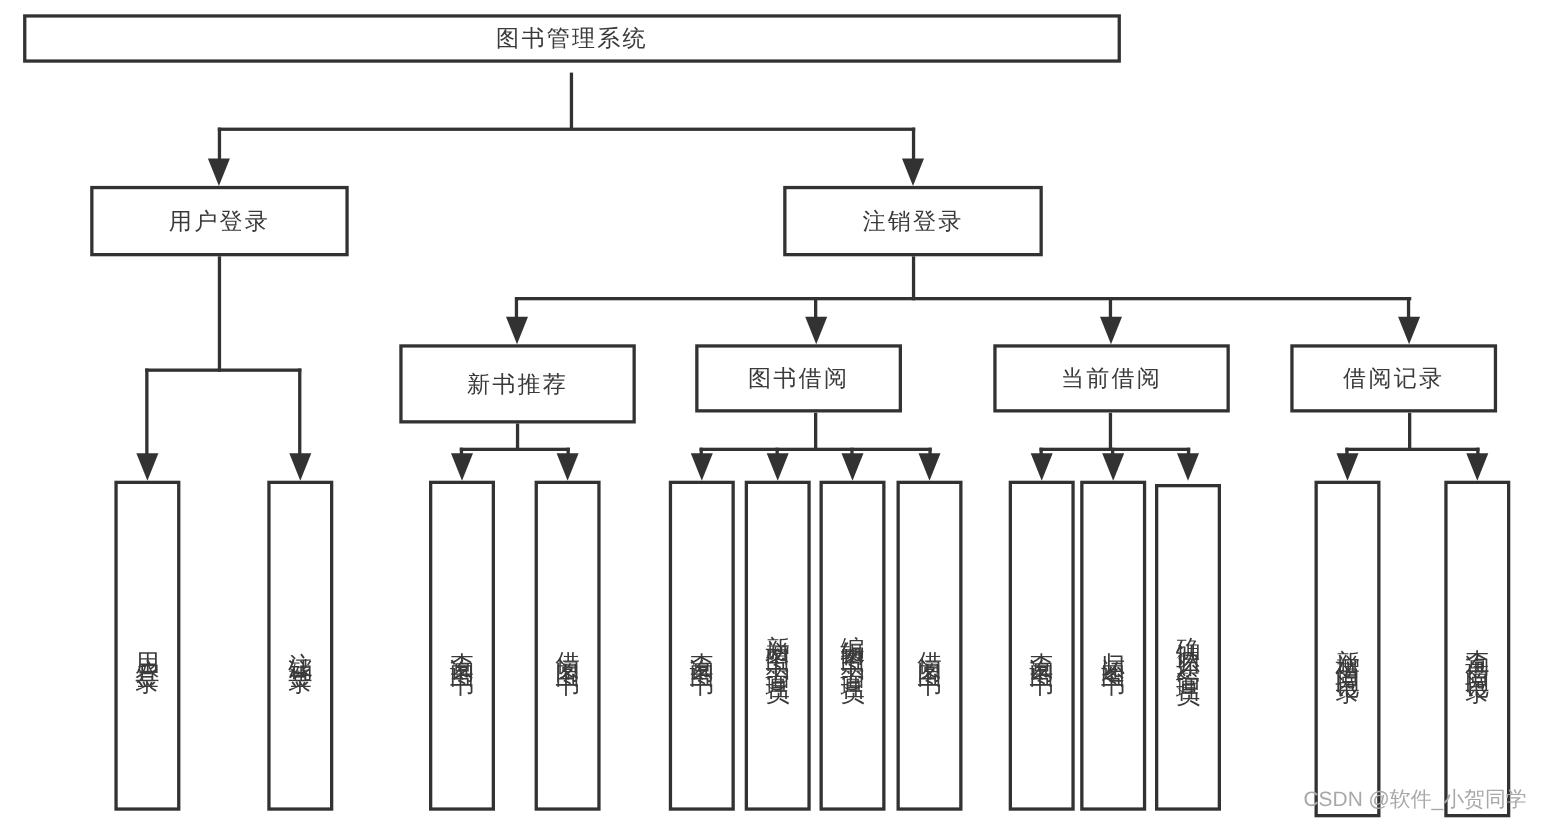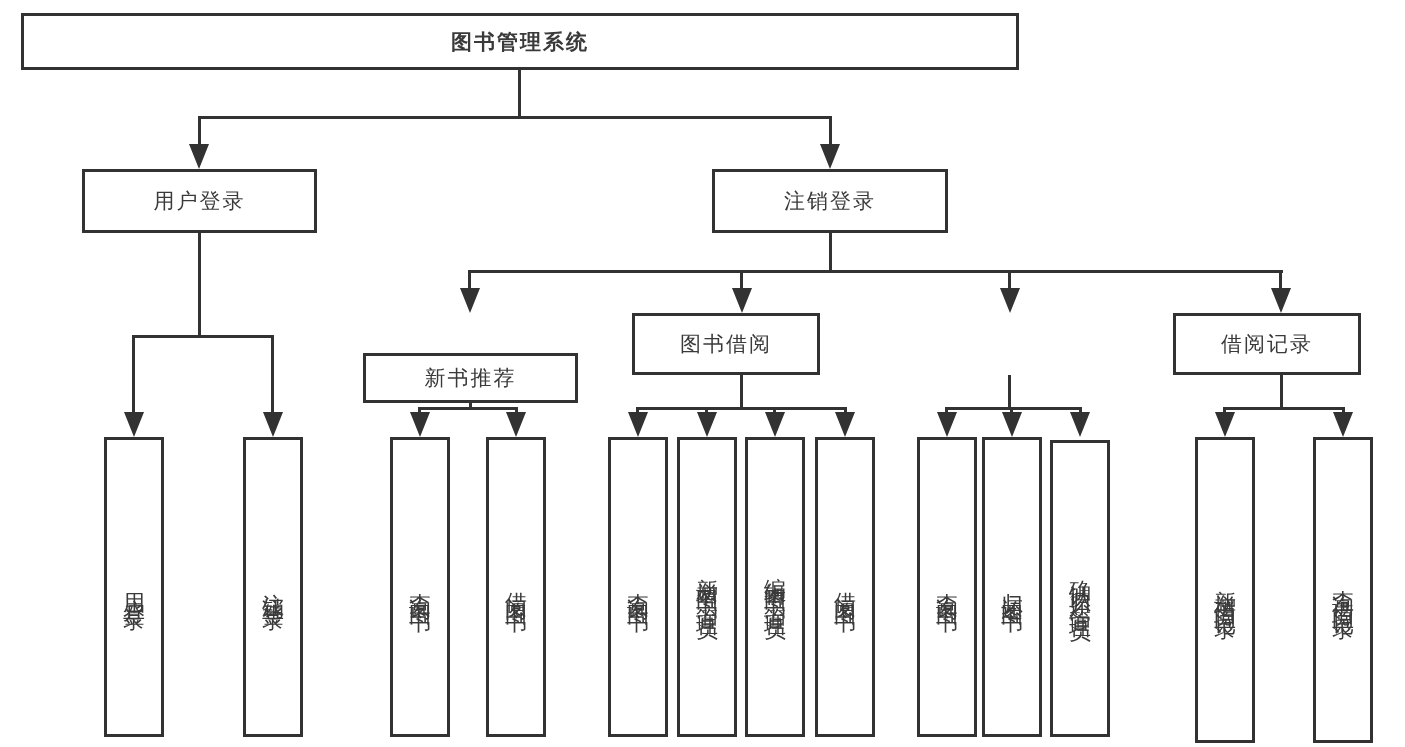--- a/index.html
+++ b/index.html
@@ -37,40 +37,43 @@
   .watermark{
     position:absolute;left:1185px;top:714px;width:215px;
     color:#a8a8a8;font-size:19px;z-index:3;white-space:nowrap;
   }
 </style>
 </head>
 <body>
 
 <div class="canvas">
 
-  <div class="node" style="left:21px;top:13px;width:998px;height:57px;font-weight:bold;">
+  <div class="node" style="left:21px;top:13px;width:998px;height:44px;">
     <span>图书管理系统</span>
   </div>
 
   <div class="node" style="left:82px;top:169px;width:235px;height:64px;">
     <span>用户登录</span>
   </div>
 
   <div class="node" style="left:712px;top:169px;width:236px;height:64px;">
     <span>注销登录</span>
   </div>
 
-  <div class="node" style="left:363px;top:313px;width:215px;height:50px;margin-top:40px;">
+  <div class="node" style="left:363px;top:313px;width:215px;height:72px;">
     <span>新书推荐</span>
   </div>
 
   <div class="node" style="left:632px;top:313px;width:188px;height:62px;">
     <span>图书借阅</span>
   </div>
 
+  <div class="node" style="left:903px;top:313px;width:215px;height:62px;">
+    <span>当前借阅</span>
+  </div>
 
   <div class="node" style="left:1173px;top:313px;width:188px;height:62px;">
     <span>借阅记录</span>
   </div>
 
   <div class="leaf" style="left:104px;top:437px;width:60px;height:300px;">
     <span>用户登录</span>
   </div>
   <div class="leaf" style="left:243px;top:437px;width:60px;height:300px;">
     <span>注销登录</span>
@@ -165,14 +168,15 @@
   <div class="line" style="left:1079px;top:407px;width:3px;height:9px;"></div>
   <div class="arrow" style="left:1070px;top:412px;"></div>
 
   <div class="line" style="left:1280px;top:375px;width:3px;height:35px;"></div>
   <div class="line" style="left:1223px;top:407px;width:122px;height:3px;"></div>
   <div class="line" style="left:1223px;top:407px;width:3px;height:9px;"></div>
   <div class="arrow" style="left:1215px;top:412px;"></div>
   <div class="line" style="left:1342px;top:407px;width:3px;height:9px;"></div>
   <div class="arrow" style="left:1333px;top:412px;"></div>
 
+  <div class="watermark">CSDN @软件_小贺同学</div>
 
 </div>
 
 </body></html>

